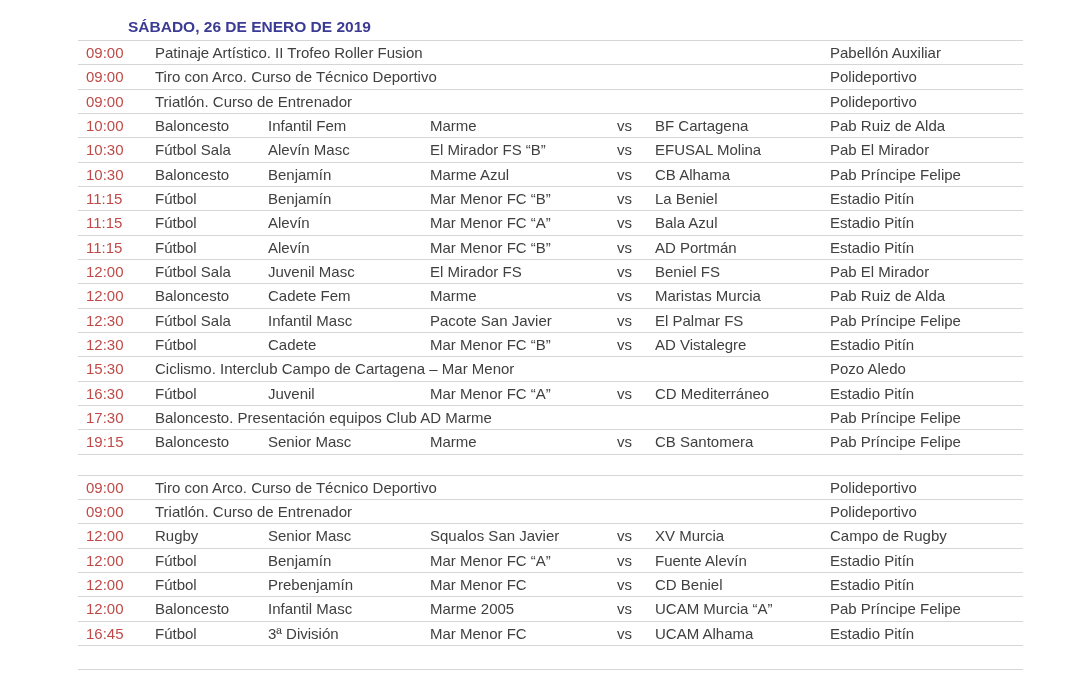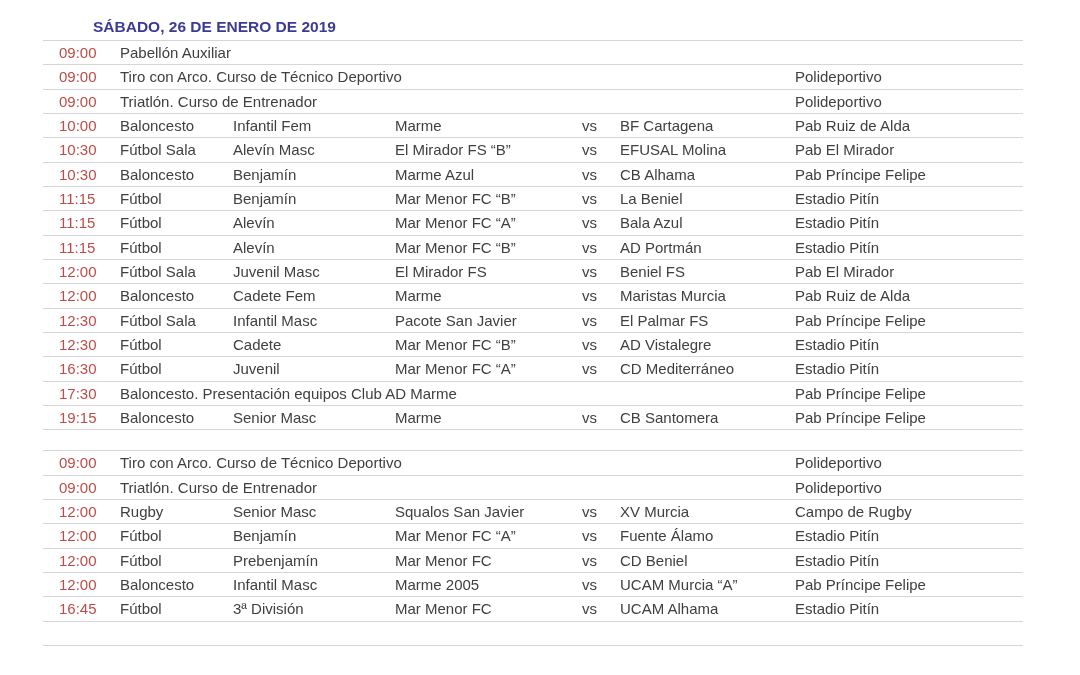--- a/index.html
+++ b/index.html
@@ -7,21 +7,21 @@
     width: 1080px; height: 675px;
     background: #ffffff;
     overflow: hidden;
     font-family: "Liberation Sans", sans-serif;
     color: #404040;
     font-size: 15px;
   }
   .page {
     box-sizing: border-box;
     width: 1080px; height: 675px;
-    padding: 13px 57px 0 43px;
+    padding: 13px 57px 0 78px;
     overflow: hidden;
   }
   .section-title {
     margin: 0 0 0 50px;
     height: 27px;
     line-height: 27px;
     font-size: 15.5px;
     font-weight: bold;
     color: #3b3b94;
     white-space: nowrap;
@@ -31,32 +31,33 @@
   .row {
     display: grid;
     grid-template-columns: 77px 113px 162px 187px 38px 175px 1fr;
     align-items: center;
     height: 24.33px;
     box-sizing: border-box;
     border-bottom: 1px solid #d6d6d6;
   }
   .row.event-row { grid-template-columns: 77px 675px 1fr; }
   .cell { white-space: nowrap; overflow: visible; line-height: 1; }
-  .cell.time { color: #bf4a47; padding-left: 8px; margin-left: 8px; }
+  .cell.time { color: #bf4a47; padding-left: 8px; }
 </style>
 </head>
 <body>
 
 <div class="page">
   <div id="sections">
   <section class="section">
     <h2 class="section-title">SÁBADO, 26 DE ENERO DE 2019</h2>
     <div class="rows">
   <div class="row event-row">
     <span class="cell time">09:00</span>
+    <span class="cell event">Patinaje Artístico. II Trofeo Roller Fusion</span>
     <span class="cell venue">Pabellón Auxiliar</span>
   </div>
 
   <div class="row event-row">
     <span class="cell time">09:00</span>
     <span class="cell event">Tiro con Arco. Curso de Técnico Deportivo</span>
     <span class="cell venue">Polideportivo</span>
   </div>
 
   <div class="row event-row">
@@ -158,20 +159,25 @@
   <div class="row match-row">
     <span class="cell time">12:30</span>
     <span class="cell sport">Fútbol</span>
     <span class="cell category">Cadete</span>
     <span class="cell home">Mar Menor FC “B”</span>
     <span class="cell vs">vs</span>
     <span class="cell away">AD Vistalegre</span>
     <span class="cell venue">Estadio Pitín</span>
   </div>
 
+  <div class="row event-row">
+    <span class="cell time">15:30</span>
+    <span class="cell event">Ciclismo. Interclub Campo de Cartagena – Mar Menor</span>
+    <span class="cell venue">Pozo Aledo</span>
+  </div>
 
   <div class="row match-row">
     <span class="cell time">16:30</span>
     <span class="cell sport">Fútbol</span>
     <span class="cell category">Juvenil</span>
     <span class="cell home">Mar Menor FC “A”</span>
     <span class="cell vs">vs</span>
     <span class="cell away">CD Mediterráneo</span>
     <span class="cell venue">Estadio Pitín</span>
   </div>
@@ -217,21 +223,21 @@
     <span class="cell away">XV Murcia</span>
     <span class="cell venue">Campo de Rugby</span>
   </div>
 
   <div class="row match-row">
     <span class="cell time">12:00</span>
     <span class="cell sport">Fútbol</span>
     <span class="cell category">Benjamín</span>
     <span class="cell home">Mar Menor FC “A”</span>
     <span class="cell vs">vs</span>
-    <span class="cell away">Fuente Álamo</span>
+    <span class="cell away">Fuente Alevín</span>
     <span class="cell venue">Estadio Pitín</span>
   </div>
 
   <div class="row match-row">
     <span class="cell time">12:00</span>
     <span class="cell sport">Fútbol</span>
     <span class="cell category">Prebenjamín</span>
     <span class="cell home">Mar Menor FC</span>
     <span class="cell vs">vs</span>
     <span class="cell away">CD Beniel</span>

